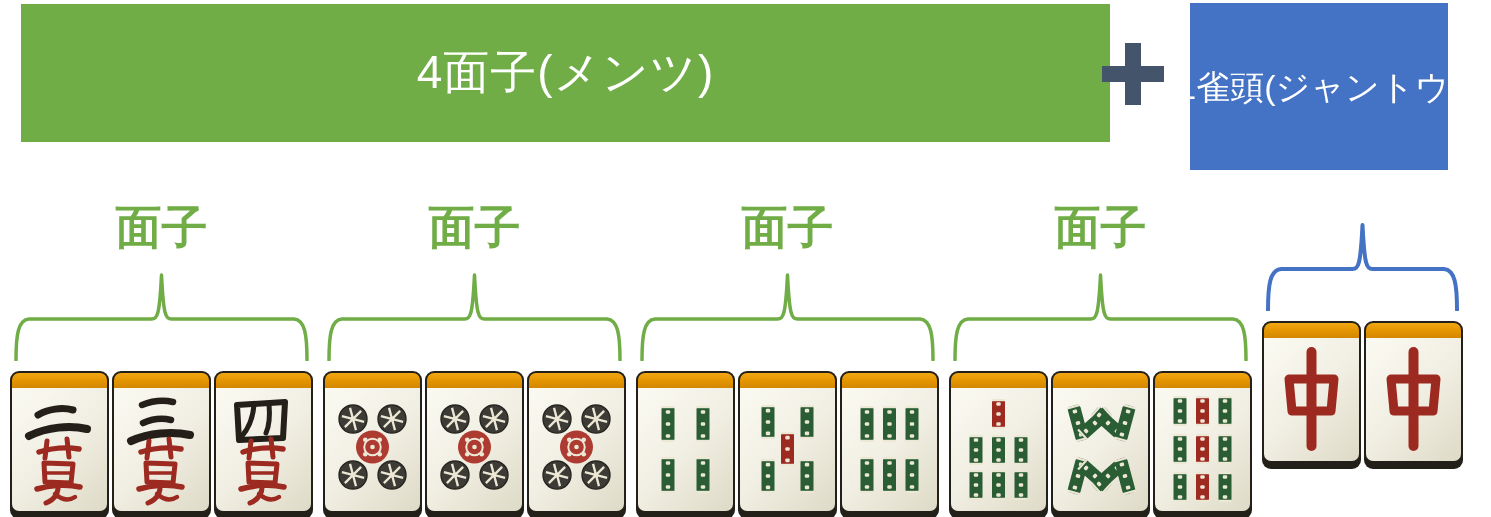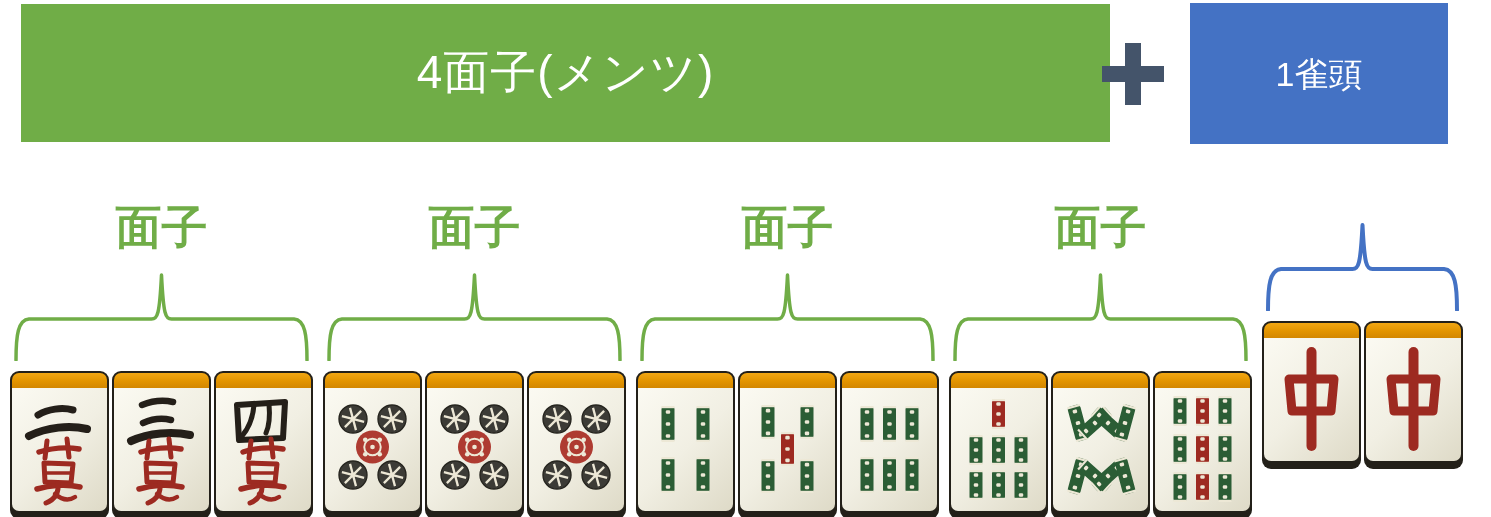--- a/index.html
+++ b/index.html
@@ -8,21 +8,21 @@
     font-family:"Liberation Sans","DejaVu Sans",sans-serif;
   }
   
   .banner-green{
     position:absolute;left:21px;top:4px;width:1089px;height:138px;
     background:var(--green,#70AD47);display:flex;align-items:center;justify-content:center;
   }
   .banner-green .txt{color:#ffffff;font-size:46px;letter-spacing:1px;}
   .plus-wrap{position:absolute;left:1102px;top:43px;width:62px;height:62px;}
   .banner-blue{
-    position:absolute;left:1190px;top:3px;width:258px;height:141px;
+    position:absolute;left:1190px;top:3px;width:258px;height:167px;
     background:var(--blue,#4472C4);display:flex;flex-direction:row;align-items:center;justify-content:center;
   }
   .banner-blue .line{color:#ffffff;font-size:34px;line-height:44px;white-space:nowrap;}
   
   .hand{position:absolute;left:10px;top:192px;display:flex;gap:10px;margin-top:10px;}
   .group{display:flex;flex-direction:column;align-items:center;}
   .group-label{height:50px;line-height:50px;font-size:46px;font-weight:700;text-align:center;}
   .brace{margin-top:21px;display:block;}
   .group-tiles{margin-top:10px;display:flex;gap:3px;}
   
@@ -52,20 +52,21 @@
 
   <div class="plus-wrap">
     <svg width="62" height="62" viewBox="0 0 62 62">
       <rect x="23" y="0" width="16" height="62" class="plusbar" fill="#44546A"></rect>
       <rect x="0" y="23" width="62" height="16" class="plusbar" fill="#44546A"></rect>
     </svg>
   </div>
 
   <div class="banner-blue">
     <span class="line">1雀頭</span>
+    <span class="line">(ジャントウ)</span>
   </div>
 
   <div class="hand">
       <div class="group">
         <div class="group-label" style="color: rgb(112, 173, 71);">面子</div>
         <svg class="brace" width="295" height="88" viewBox="0 0 295 88">
           <path d="M2,87 C2,62 4,47 15,46 L137.5,46 C143.5,46 145.5,42 147.5,2 C149.5,42 151.5,46 157.5,46 L280,46 C291,47 293,62 293,87" stroke="#70AD47" stroke-width="3.5" fill="none" stroke-linecap="round" stroke-linejoin="round"></path>
         </svg>
         <div class="group-tiles">
           <div class="tile">

